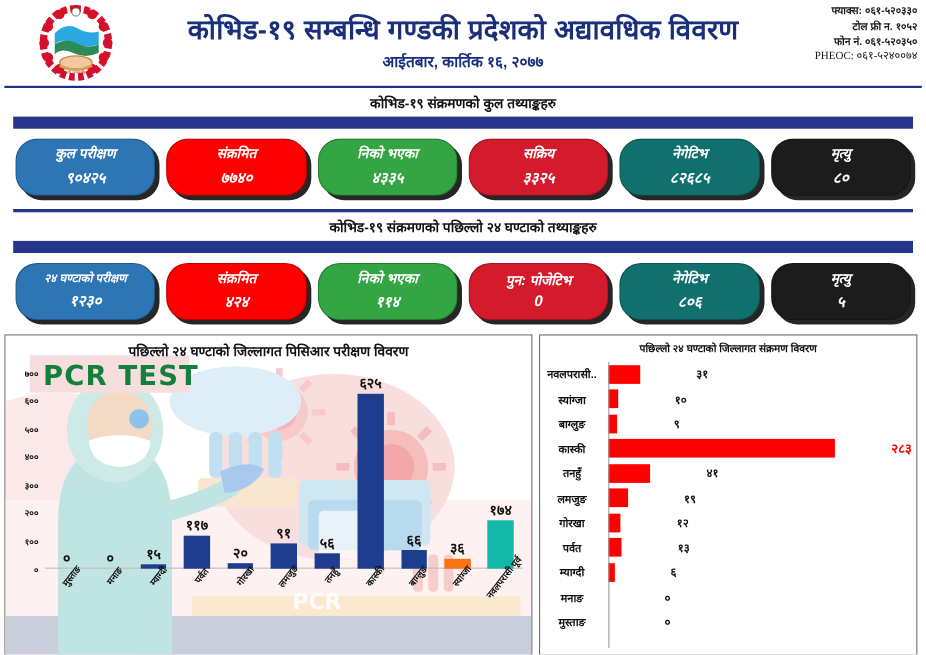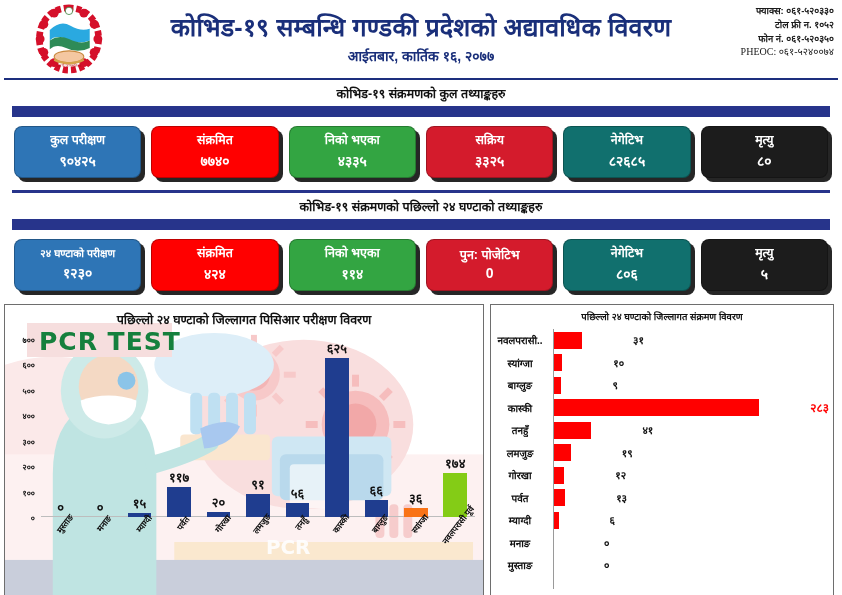--- a/index.html
+++ b/index.html
@@ -34,24 +34,25 @@
     padding: 5px 0 4px;
   }
   .sec-bar { height: 11px; background: #27348b; margin: 0 12px 0 12px; }
 
   
   .cards {
     display: flex; justify-content: space-between;
     padding: 9px 14px 8px 14px; gap: 10px;
   }
   .card {
-    flex: 1 1 0; height: 52px; border-radius: 8px;
+    flex: 1 1 0; height: 52px; border-radius: 20px;
     display: flex; flex-direction: column; align-items: center; justify-content: center;
     color: #fff; box-shadow: 4px 4px 0 rgba(0,0,0,0.85);
     border: 1px solid rgba(0,0,0,.25);
+    font-style: italic;
   }
   .card .lbl { font-size: 12.5px; font-weight: bold; line-height: 1.1; }
   .card .lbl.small { font-size: 10.5px; }
   .card .val { font-size: 14px; font-weight: bold; margin-top: 3px; }
   .c-blue  { background: #2e75b6; }
   .c-red   { background: #ff0000; }
   .c-green { background: #33a542; }
   .c-crim  { background: #d41b2c; }
   .c-teal  { background: #11706e; }
   .c-black { background: #1c1c1c; }
@@ -353,21 +354,21 @@
               <div class="bar-l" style="height: 9.42857%; background: rgb(31, 61, 143);">
                 <div class="bar-lbl">६६</div>
               </div>
             </div>
             <div class="bcol">
               <div class="bar-l" style="height: 5.14286%; background: #f97316;">
                 <div class="bar-lbl">३६</div>
               </div>
             </div>
             <div class="bcol">
-              <div class="bar-l" style="height: 24.8571%; background: #84cc16;">
+              <div class="bar-l" style="height: 24.8571%; background: #14b8a6;">
                 <div class="bar-lbl">१७४</div>
               </div>
             </div>
           </div>
       </div>
       <div class="xlabels" id="xlabels-left">
           <div class="xl">
             <span>मुस्ताङ</span>
           </div>
           <div class="xl">

